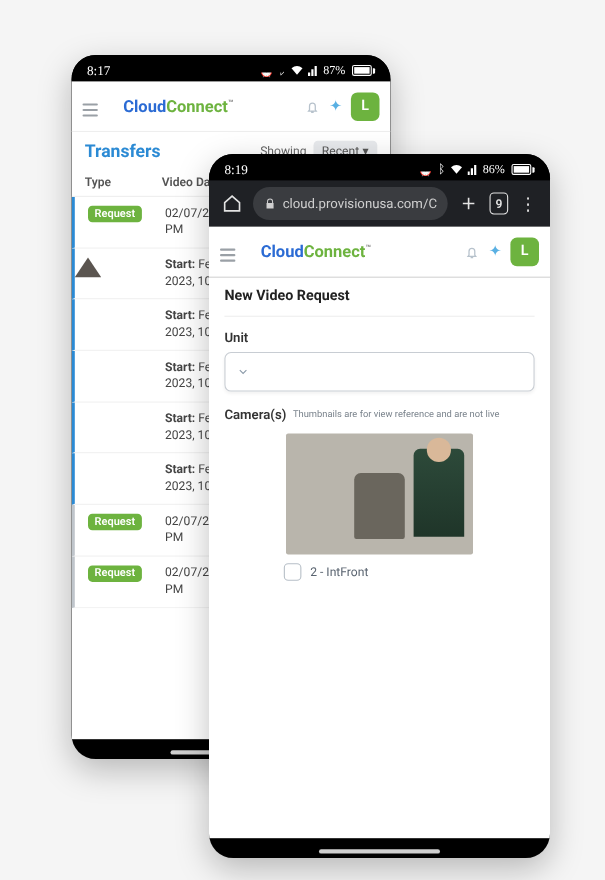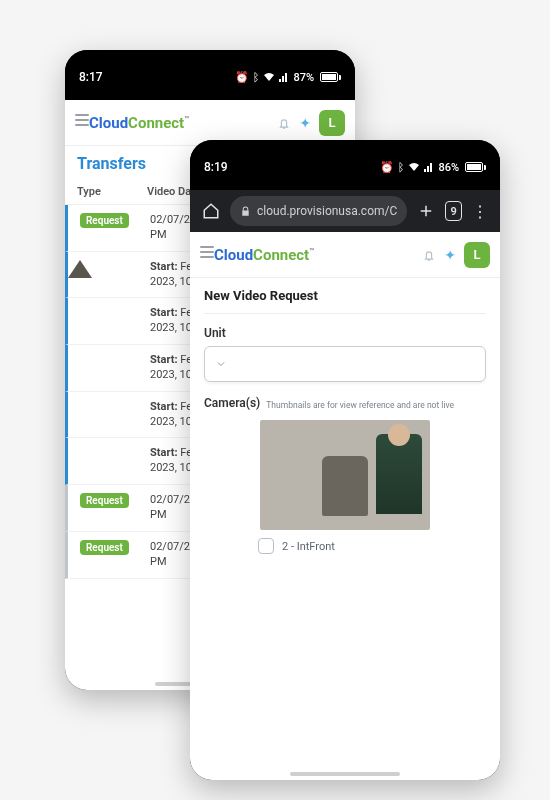--- a/index.html
+++ b/index.html
@@ -30,22 +30,22 @@
     top: 0; left: 50%; transform: translateX(-50%);
     width: 110px; height: 16px;
     background: #000;
     border-radius: 0 0 12px 12px;
     z-index: 10;
   }
   
   .statusbar {
     display: flex; justify-content: space-between; align-items: center;
     background: #000; color: #fff;
-    height: 50px; padding: 4px 14px 0 14px;
-    font-size: 12px; font-weight: 500;
+    height: 24px; padding: 4px 14px 0 14px;
+    font-size: 12px; font-weight: 500; font-family: Liberation Serif, serif;
   }
   .status-icons { display: flex; align-items: center; gap: 4px; font-size: 11px; }
   .battery { display: inline-flex; align-items: center; }
   .battery-body {
     width: 18px; height: 10px; border: 1px solid #fff; border-radius: 2px;
     position: relative; margin-left: 2px;
   }
   .battery-fill { position: absolute; left: 1px; top: 1px; bottom: 1px; width: 85%; background: #fff; }
   .battery-tip { width: 2px; height: 5px; background: #fff; margin-left: 1px; border-radius: 0 1px 1px 0; }
 
@@ -63,21 +63,21 @@
   }
   .ab-icon { width: 18px; height: 18px; display: flex; align-items: center; justify-content: center; }
   .tab-count { border: 1.5px solid #e3e3e3; border-radius: 4px; width: 20px; height: 20px; display: flex; align-items: center; justify-content: center; font-size: 11px; font-weight: 600; }
 
   
   .app-header {
     display: flex; align-items: center; justify-content: space-between;
     background: #fff; height: 46px; padding: 0 10px;
     border-bottom: 1px solid #eee;
   }
-  .logo { display: flex; align-items: flex-start; gap: 0; }
+  .logo { display: flex; align-items: flex-end; gap: 23px; }
   .hamburger { display: flex; flex-direction: column; gap: 3px; }
   .hamburger span { width: 14px; height: 2px; background: #9aa0a6; border-radius: 1px; }
   .logo-text { font-size: 15px; font-weight: 700; }
   .logo-cloud { color: #2b6bd4; }
   .logo-connect { color: #6db33f; }
   .logo-tm { font-size: 8px; color: #888; vertical-align: super; }
   .header-right { display: flex; align-items: center; gap: 8px; }
   .user-badge {
     width: 26px; height: 26px; background: #6db33f; color: #fff;
     border-radius: 6px; display: flex; align-items: center; justify-content: center;
@@ -136,21 +136,21 @@
   
   .content-right { background: #fff; height: calc(100% - 34px - 42px - 46px - 8px); overflow: hidden; padding: 0 14px; }
   .section-title { font-size: 13px; font-weight: 700; padding: 10px 0; border-bottom: 1px solid #eee; color: #222; }
   .field-label { font-size: 12px; font-weight: 600; margin-top: 12px; color: #333; }
   .select {
     margin-top: 6px; border: 1px solid #c8cdd3; border-radius: 6px;
     height: 36px; display: flex; align-items: center; justify-content: space-between;
     padding: 0 10px; color: #8a99a8; font-size: 12px;
     box-shadow: 0 2px 3px rgba(0,0,0,0.05);
   }
-  .camera-label-row { display: flex; align-items: flex-end; gap: 6px; margin-top: 14px; }
+  .camera-label-row { display: flex; align-items: center; gap: 6px; margin-top: 14px; }
   .camera-hint { font-size: 8.5px; color: #7a838c; }
   .cam-card { margin-top: 10px; }
   .cam-img {
     width: 170px; height: 110px; border-radius: 2px; margin: 0 auto;
     background: #333; position: relative; overflow: hidden;
   }
   .cam-front {
     background: linear-gradient(#e6e8ea 0 55%, #6e6e6e 55% 100%);
   }
   .cam-front::before {

